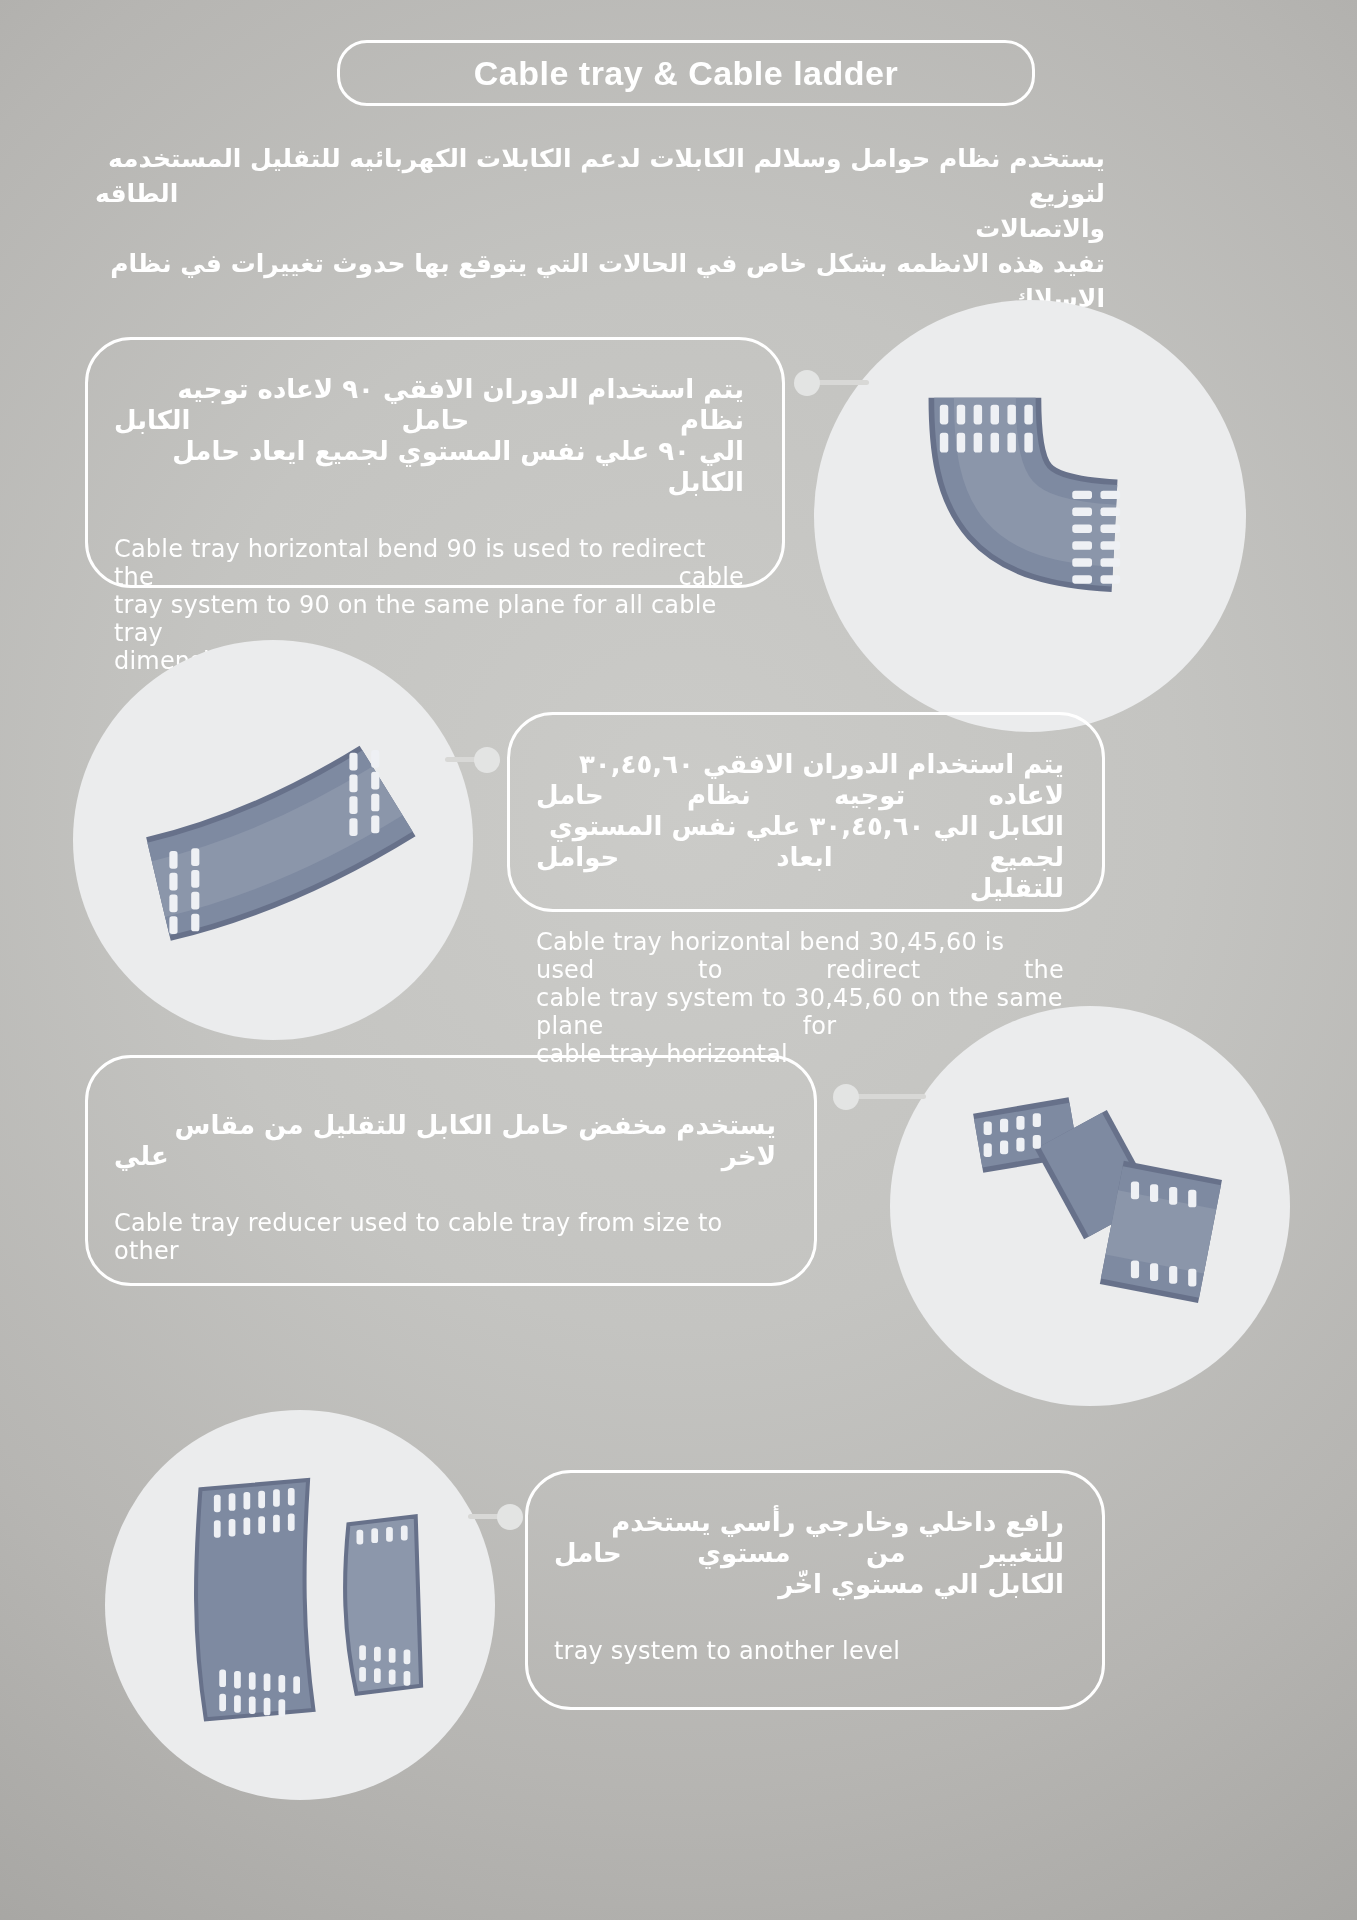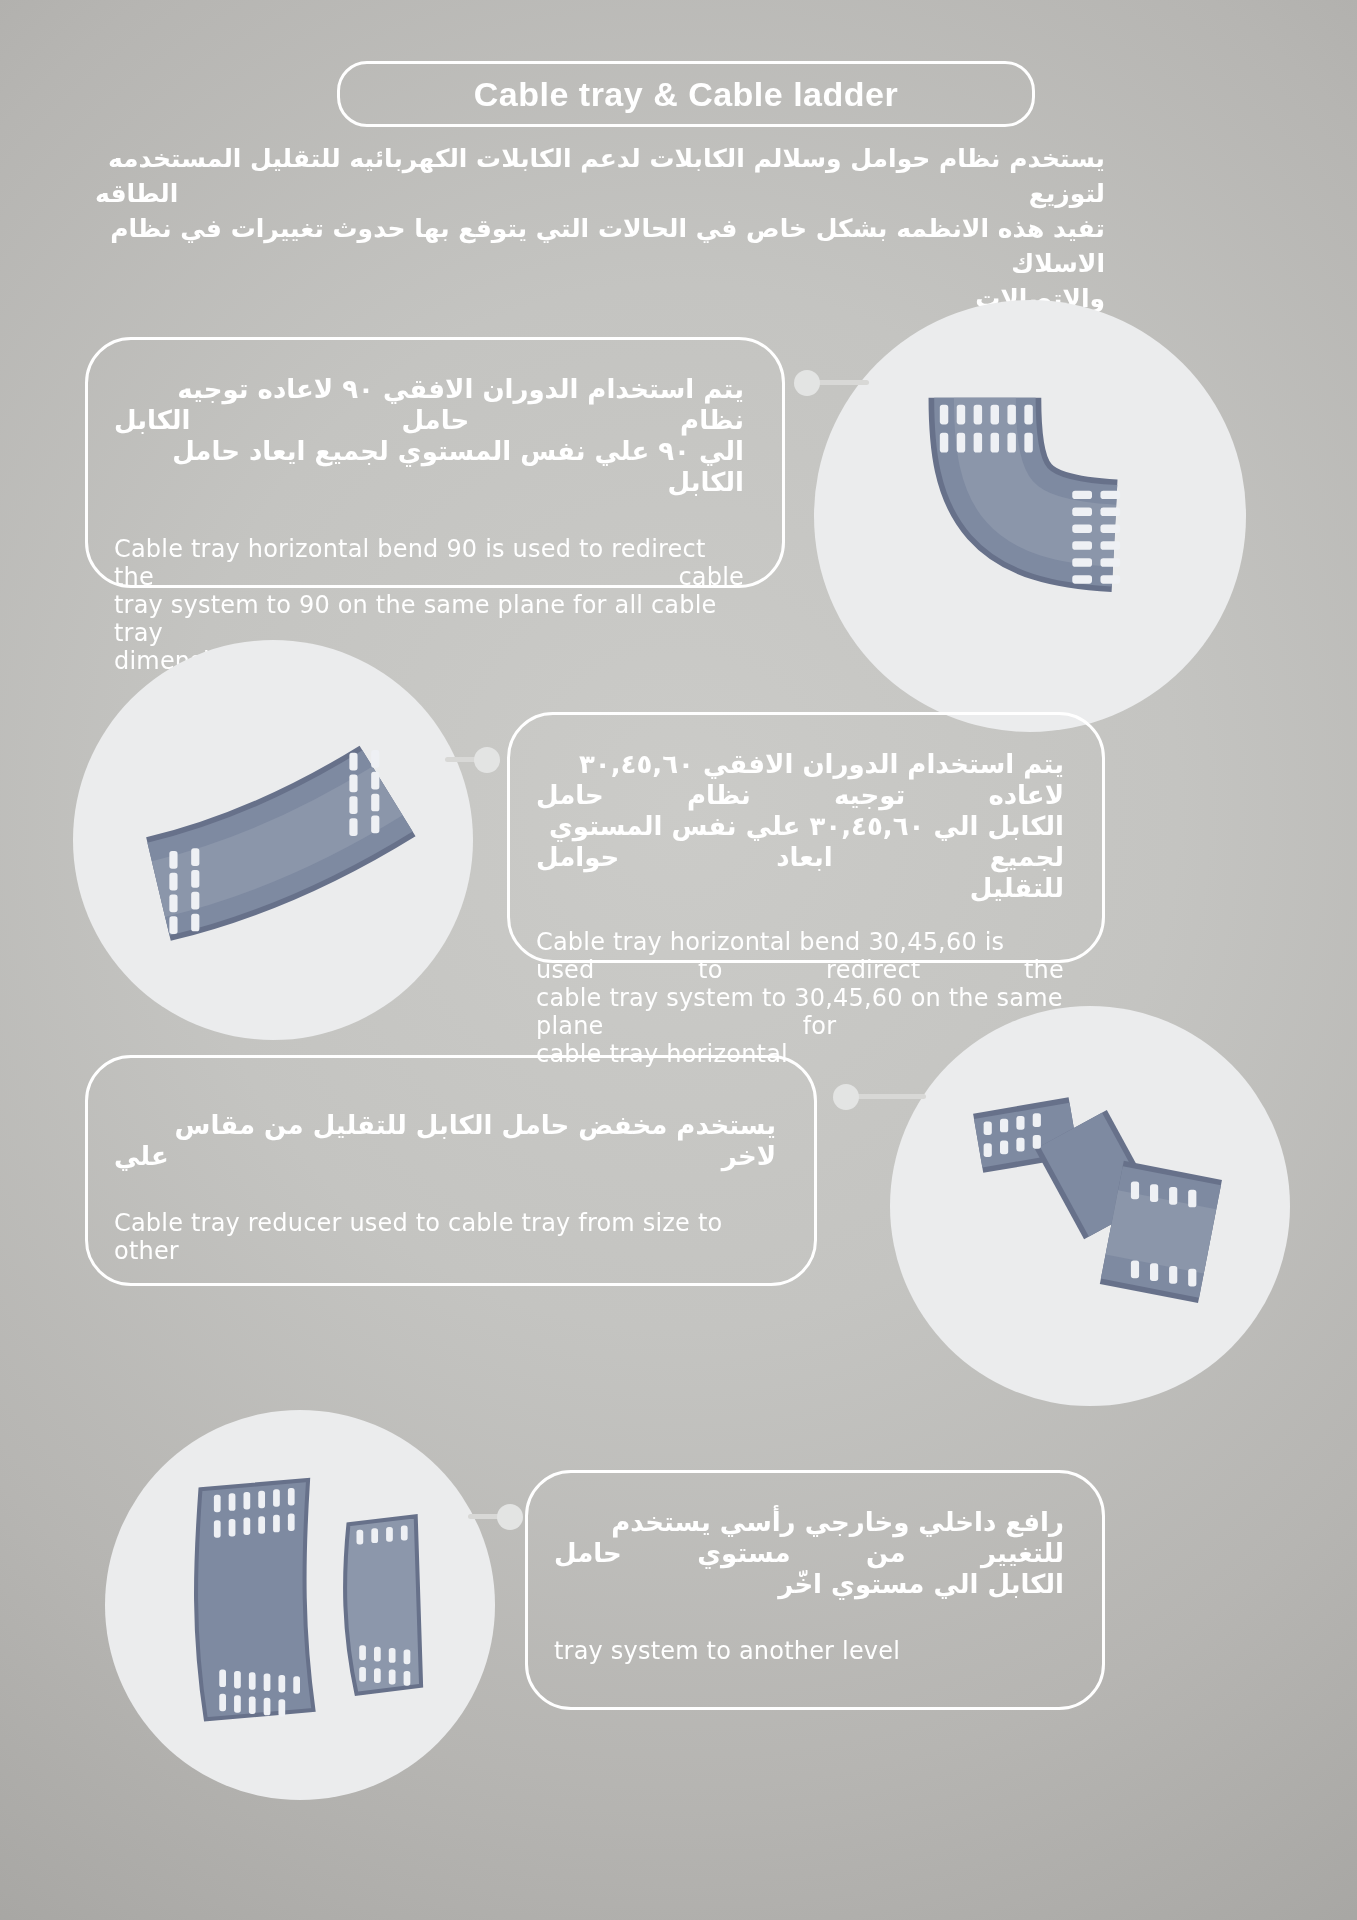--- a/index.html
+++ b/index.html
@@ -2,32 +2,32 @@
 <html><head>
 <meta charset="utf-8">
 <style>
   html,body{margin:0;padding:0;background:#8f8e8c;}
   .page{
     position:relative;width:1357px;height:1920px;overflow:hidden;
     background:radial-gradient(115% 85% at 50% 42%, #cbcbc8 0%, #c4c4c1 32%, #b6b5b2 60%, #a5a4a1 85%, #969592 100%);
     font-family:"DejaVu Sans",sans-serif;color:#fff;
   }
   .title-pill{
-    position:absolute;left:337px;top:61px;width:698px;height:66px;
+    position:absolute;left:337px;top:40px;width:698px;height:66px;
     border:3px solid #fff;border-radius:30px;box-sizing:border-box;
     display:flex;align-items:center;justify-content:center;
     font-family:"Liberation Sans",sans-serif;font-weight:bold;font-size:34px;letter-spacing:.5px;color:#fff;
   }
   .intro{position:absolute;left:95px;top:141px;width:1010px;direction:rtl;font-weight:bold;font-size:25px;line-height:35px;text-align:right;}
   .tbox{position:absolute;border:3px solid #fff;border-radius:46px;box-sizing:border-box;padding:0 38px 16px 26px;}
   .ar{direction:rtl;text-align:right;font-weight:bold;font-size:26px;line-height:31px;margin-top:34px;}
   .en{font-size:24px;line-height:28px;letter-spacing:.2px;margin-top:37px;}
   .stretch{text-align-last:justify;}
   .b1{left:85px;top:337px;width:700px;height:251px;}
-  .b2{left:507px;top:712px;width:598px;height:251px;}
+  .b2{left:507px;top:712px;width:598px;height:200px;}
   .b3{left:85px;top:1055px;width:732px;height:231px;}
   .b3 .ar{margin-top:52px;}
   .b4{left:525px;top:1470px;width:580px;height:240px;}
   .pcircle{position:absolute;border-radius:50%;background:#ebeced;display:flex;align-items:center;justify-content:center;}
   .pc1{left:814px;top:300px;width:432px;height:432px;}
   .pc2{left:73px;top:640px;width:400px;height:400px;}
   .pc3{left:890px;top:1006px;width:400px;height:400px;}
   .pc4{left:105px;top:1410px;width:390px;height:390px;}
   .cline{position:absolute;height:5px;background:#d8d8d6;border-radius:3px;}
   .dot{position:absolute;width:26px;height:26px;border-radius:50%;background:#e3e4e3;}
@@ -44,22 +44,22 @@
 <body>
 
 <div class="page">
 
   <div class="title-pill">
     <span>Cable tray &amp; Cable ladder</span>
   </div>
 
   <div class="intro">
     <div class="stretch">يستخدم نظام حوامل وسلالم الكابلات لدعم الكابلات الكهربائيه للتقليل المستخدمه لتوزيع الطاقه</div>
+    <div>والاتصالات</div>
     <div>تفيد هذه الانظمه بشكل خاص في الحالات التي يتوقع بها حدوث تغييرات في نظام الاسلاك</div>
-    <div>والاتصالات</div>
   </div>
 
   <div class="pcircle pc1">
     <svg width="310" height="310" viewBox="0 0 220 220">
       <path d="M78,26 C78,96 94,120 170,124" fill="none" stroke="#67718a" stroke-width="80"></path>
       <path d="M78,26 C78,96 94,120 170,124" fill="none" stroke="#7e8aa1" stroke-width="72"></path>
       <path d="M78,26 C78,96 94,120 170,124" fill="none" stroke="#97a1b4" stroke-width="44" opacity="0.5"></path>
       <g fill="#eef0f4">
         <rect x="46" y="31" width="6" height="14" rx="2"></rect>
           <rect x="58" y="31" width="6" height="14" rx="2"></rect>

